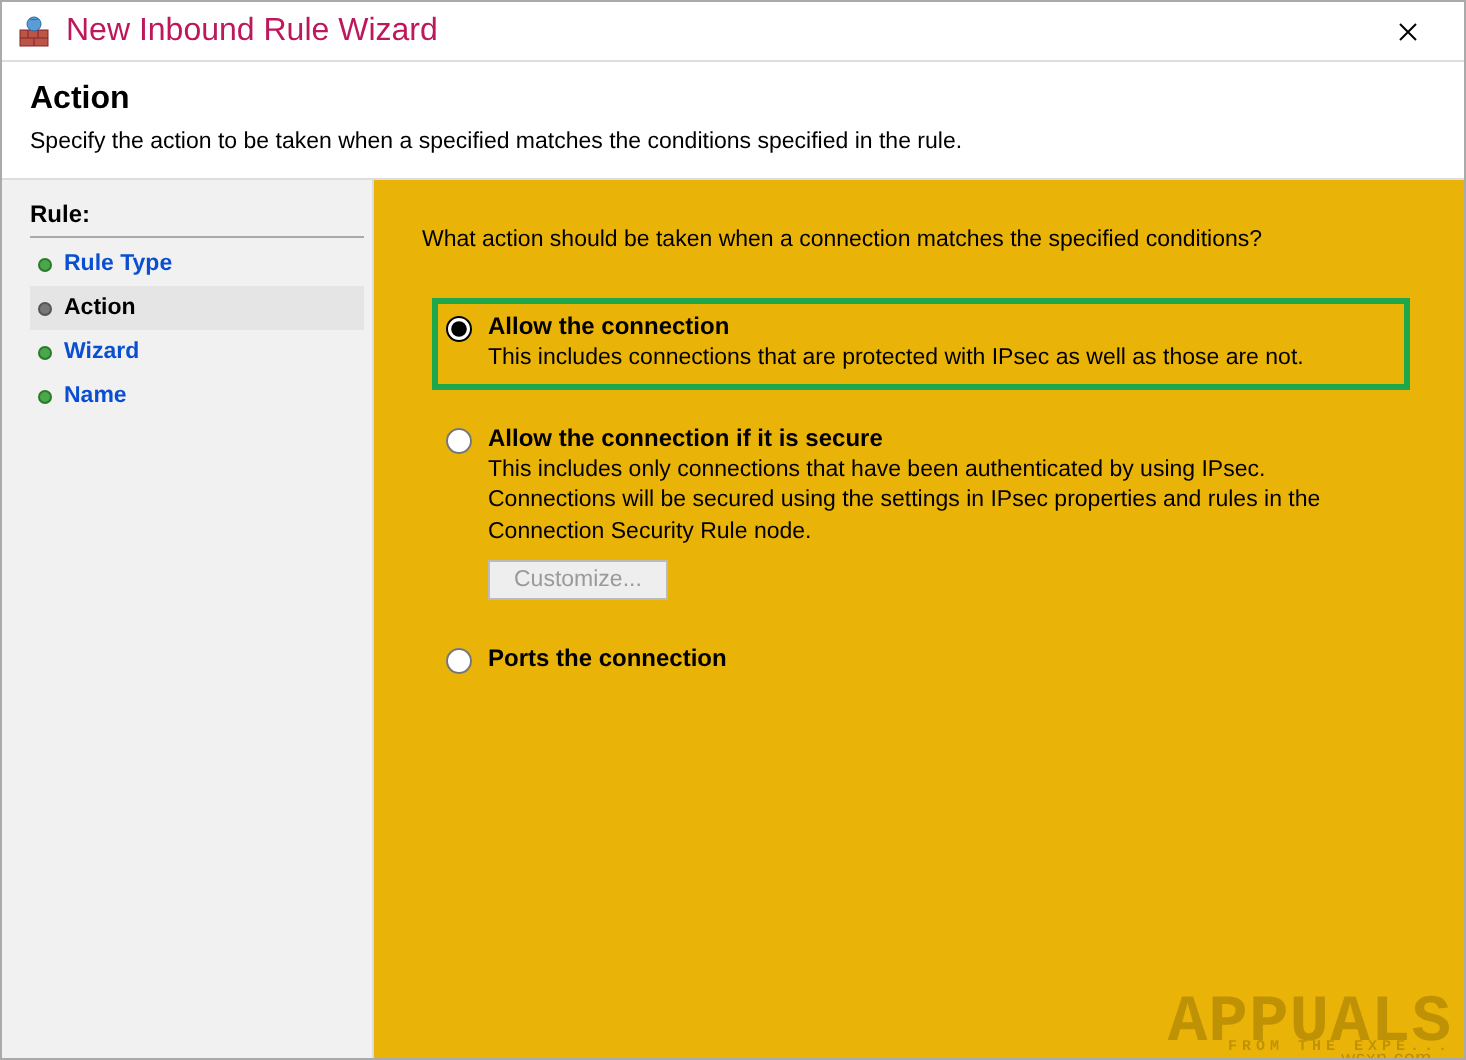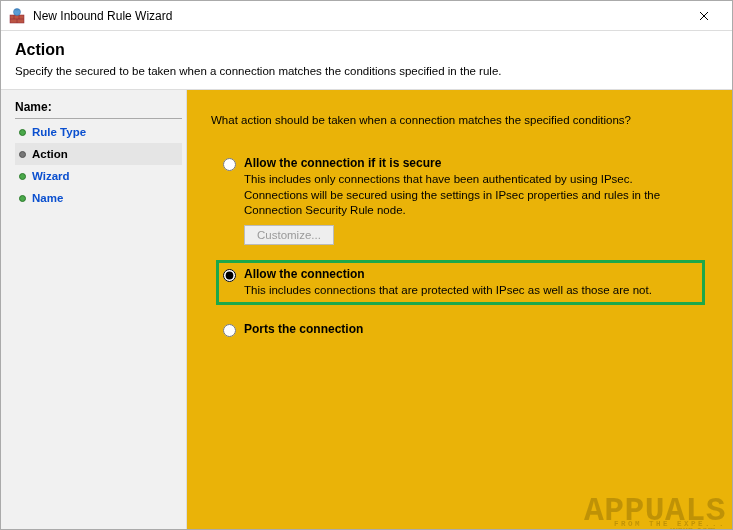--- a/index.html
+++ b/index.html
@@ -27,22 +27,22 @@
       border-bottom: 1px solid #ddd;
       background: #fff;
     }
     .titlebar .app-icon {
       width: 16px;
       height: 16px;
       margin-right: 8px;
     }
     .titlebar .title {
       flex: 1;
-      font-size: 12px;
-      color: #000000;
+      font-size: 16px;
+      color: #be185d;
     }
     .titlebar .close {
       width: 40px;
       height: 28px;
       display: flex;
       align-items: center;
       justify-content: center;
       font-size: 15px;
       color: #333;
       cursor: default;
@@ -209,27 +209,27 @@
     <span class="title">New Inbound Rule Wizard</span>
     <div class="close">
       <svg viewBox="0 0 10 10" width="10" height="10">
         <path d="M1 1 L9 9 M9 1 L1 9" stroke="#000" stroke-width="1" fill="none"></path>
       </svg>
     </div>
   </div>
 
   <div class="header">
     <h1>Action</h1>
-    <div class="desc">Specify the secured to be taken when a connection matches the conditions specified in the rule.</div>
+    <div class="desc">Specify the action to be taken when a specified matches the conditions specified in the rule.</div>
   </div>
 
   <div class="body">
 
     <div class="sidebar">
-      <div class="steps-title">Name:</div>
+      <div class="steps-title">Rule:</div>
 
       <div class="step-item">
         <span class="bullet"></span>
         <span class="label">Rule Type</span>
       </div>
       <div class="step-item active">
         <span class="bullet"></span>
         <span class="label">Action</span>
       </div>
       <div class="step-item">
@@ -239,38 +239,38 @@
       <div class="step-item">
         <span class="bullet"></span>
         <span class="label">Name</span>
       </div>
     </div>
 
     <div class="main">
       <div class="prompt">What action should be taken when a connection matches the specified conditions?</div>
 
       <div class="option-group">
+
+        <label class="option-row highlighted">
+          <input type="radio" name="action" checked="" style="">
+          <div class="opt-text">
+            <div class="opt-title">Allow the connection</div>
+            <div class="opt-desc">This includes connections that are protected with IPsec as well as those are not.</div>
+          </div>
+        </label>
 
         <label class="option-row">
           <input type="radio" name="action" style="">
           <div class="opt-text">
             <div class="opt-title">Allow the connection if it is secure</div>
             <div class="opt-desc">This includes only connections that have been authenticated by using IPsec. Connections will be secured using the settings in IPsec properties and rules in the Connection Security Rule node.</div>
             <button class="customize-btn" disabled="">Customize...</button>
           </div>
         </label>
 
-        <label class="option-row highlighted">
-          <input type="radio" name="action" checked="" style="">
-          <div class="opt-text">
-            <div class="opt-title">Allow the connection</div>
-            <div class="opt-desc">This includes connections that are protected with IPsec as well as those are not.</div>
-          </div>
-        </label>
-
         <label class="option-row">
           <input type="radio" name="action" style="">
           <div class="opt-text">
             <div class="opt-title">Ports the connection</div>
           </div>
         </label>
 
       </div>
 
       <div class="watermark">

